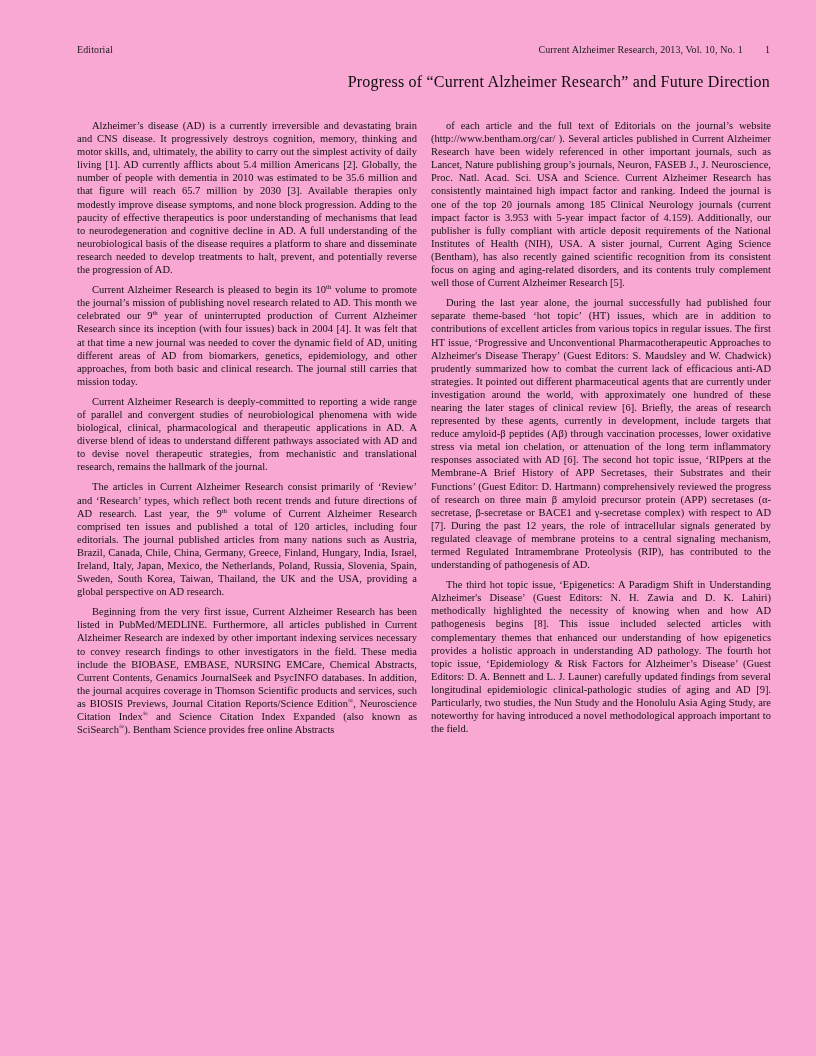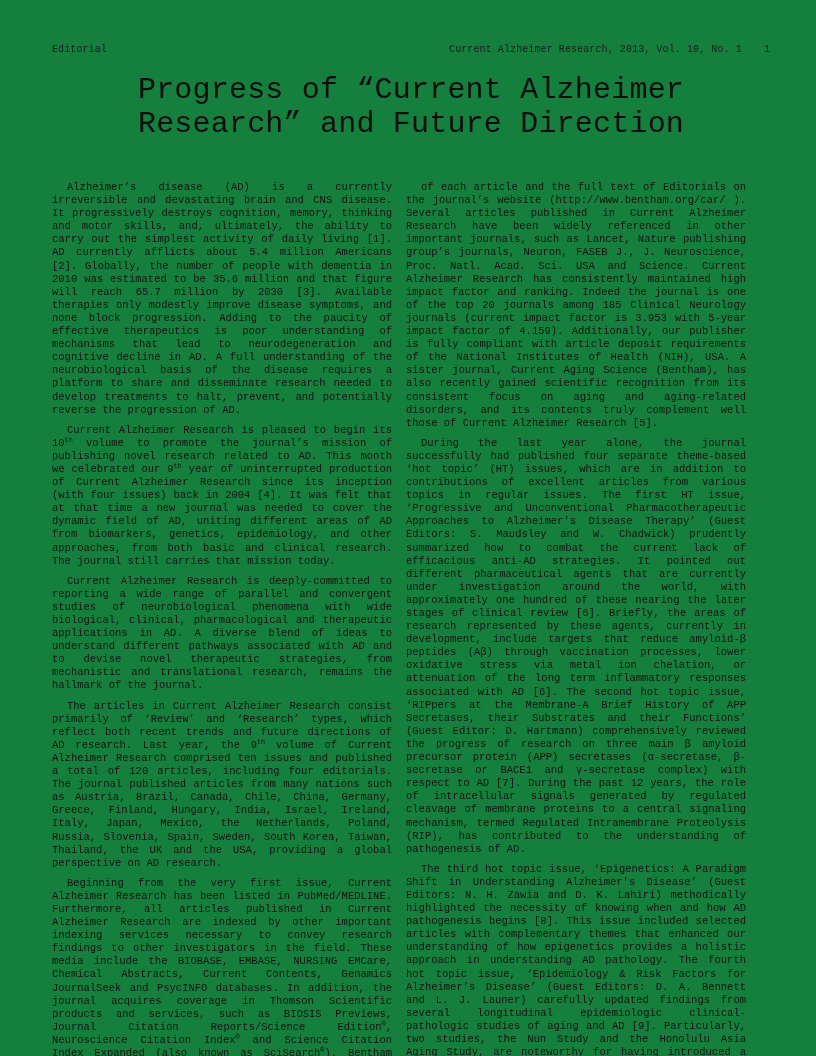--- a/index.html
+++ b/index.html
@@ -4,52 +4,52 @@
 <style>
   html, body {
     margin: 0;
     padding: 0;
     background: #ffffff;
   }
   .page {
     position: relative;
     width: 816px;
     height: 1056px;
-    background: #15803d;
+    background: #f9a8d4;
     color: #111111;
-    font-family: Liberation Mono, monospace;
+    font-family: Liberation Serif, serif;
     box-sizing: border-box;
-    padding: 44px 46px 0 52px;
+    padding: 44px 46px 0 77px;
     overflow: hidden;
   }
   .running-head {
     display: flex;
     justify-content: space-between;
     align-items: baseline;
     font-size: 10px;
     color: #1a1a1a;
     letter-spacing: 0.1px;
   }
   .running-head .rh-right {
     display: flex;
     align-items: baseline;
     gap: 22px;
   }
   .article-title {
-    font-size: 30px;
+    font-size: 16px;
     font-weight: normal;
-    text-align: center;
+    text-align: right;
     color: #0d0d0d;
     margin: 18px 0 0 0;
     letter-spacing: 0.2px;
   }
   .columns {
     display: flex;
     gap: 14px;
-    margin-top: 40px;
+    margin-top: 28px;
   }
   .col {
     width: 340px;
     flex: 0 0 340px;
   }
   .col p {
     margin: 0 0 7px 0;
     font-size: 10.5px;
     line-height: 13.1px;
     text-align: justify;

